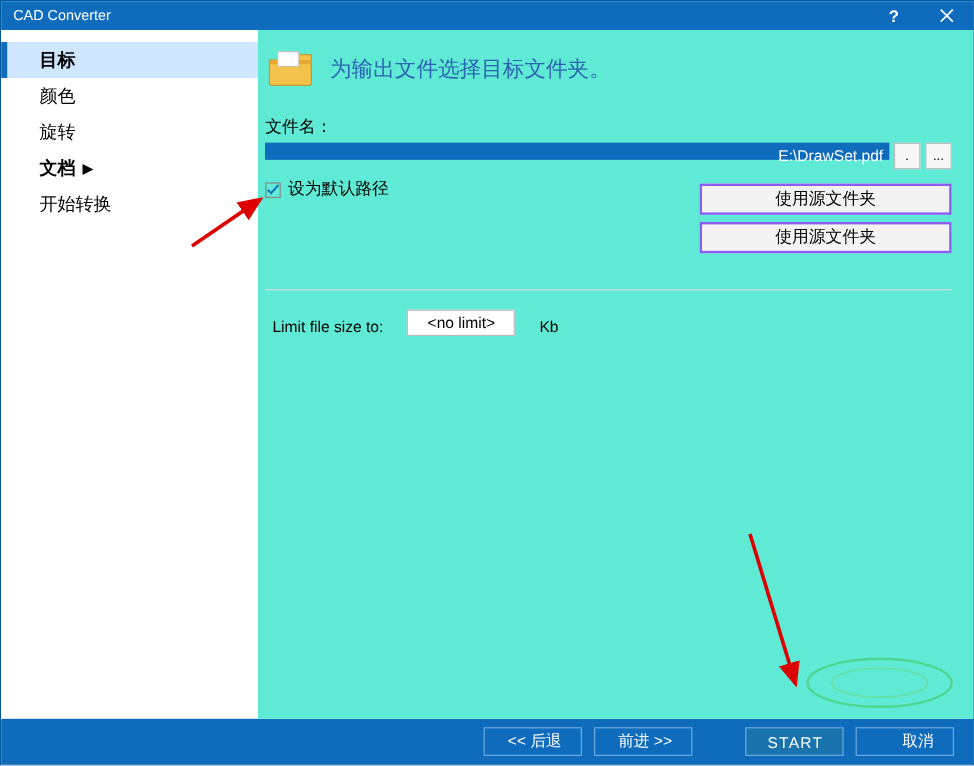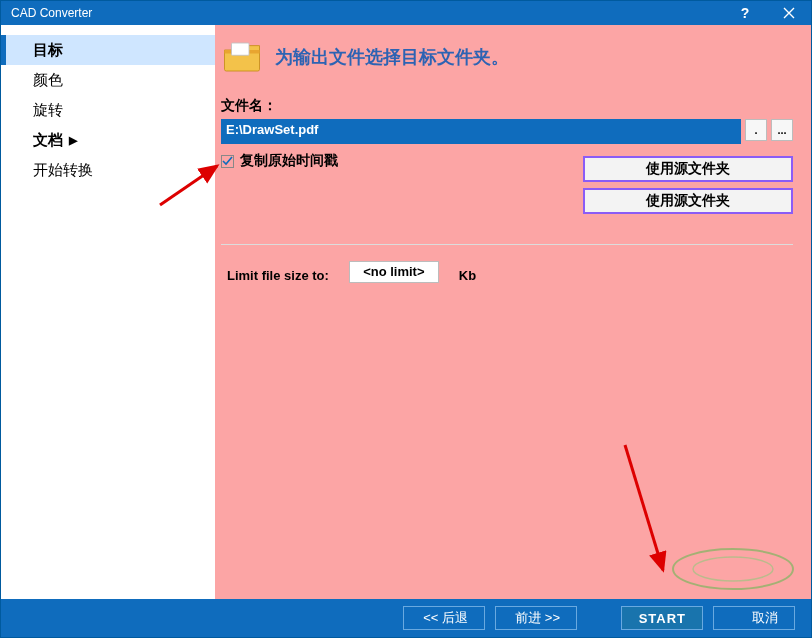--- a/index.html
+++ b/index.html
@@ -13,48 +13,48 @@
     .titlebar .tbtn.help { font-weight: bold; }
     .titlebar .tbtn.close svg { width: 12px; height: 12px; }
 
     
     .body { flex: 1; display: flex; background: #fff; }
     .sidebar { width: 214px; background: #fff; padding-top: 10px; }
     .sidebar .item { height: 30px; display: flex; align-items: center; padding-left: 32px; font-size: 15px; color: #000; }
     .sidebar .item.selected { background: #cfe6ff; border-left: 5px solid #0f6cbd; font-weight: bold; padding-left: 27px; }
     .sidebar .item .chev { margin-left: 6px; font-size: 11px; }
 
-    .content { flex: 1; background: #fca5a5; padding: 14px 18px 0 6px; position: relative; font-weight: bold; }
+    .content { flex: 1; background: #5eead4; padding: 14px 18px 0 6px; position: relative; }
     .heading { display: flex; align-items: center; gap: 12px; margin-bottom: 22px; }
     .folder-icon { width: 42px; height: 36px; }
     .heading-text { font-size: 18px; color: #2d63b3; font-family: "SimSun", serif; }
 
     .label-filename { font-size: 14px; margin-bottom: 4px; display: block; }
     .path-row { display: flex; gap: 0; align-items: stretch; margin-bottom: 8px; }
-    .path-input { flex: 1; height: 25px; background: #0f6cbd; color: #fff; border: 1px solid #0f6cbd; padding: 0 4px; font-size: 13px; line-height: 20px; }
+    .path-input { flex: 1; height: 14px; background: #0f6cbd; color: #fff; border: 1px solid #0f6cbd; padding: 0 4px; font-size: 13px; line-height: 20px; text-align: right; }
     .sq-btn { width: 22px; height: 22px; border: 1px solid #bcbcbc; background: #f7f7f7; margin-left: 4px; font-size: 11px; display: flex; align-items: center; justify-content: center; cursor: default; }
 
     .chk-row { display: flex; align-items: center; gap: 6px; margin-bottom: 24px; margin-top: 6px; }
     .chk { width: 13px; height: 13px; border: 1px solid #888; display: inline-flex; align-items: center; justify-content: center; }
     .chk svg { width: 11px; height: 11px; }
     .chk-label { font-size: 14px; }
 
     .btn-stack { display: flex; flex-direction: column; gap: 6px; align-items: flex-end; margin-top: -38px; margin-bottom: 30px; }
     .wide-btn { width: 210px; height: 26px; border: 2px solid #8b5cf6; background: #f3f3f3; font-size: 14px; display: flex; align-items: center; justify-content: center; cursor: default; }
 
     .hr { border-top: 1px solid #dcdcdc; margin: 14px 0 16px 0; }
 
     .limit-row { display: flex; align-items: flex-end; gap: 20px; font-size: 13px; margin-left: 6px; }
     .limit-field { width: 90px; height: 22px; border: 1px solid #bcbcbc; text-align: center; font-size: 13px; line-height: 20px; background: #fff; }
     .kb-label { font-size: 13px; }
 
     
     .bottombar { height: 38px; background: #0f6cbd; display: flex; align-items: center; justify-content: flex-end; gap: 10px; padding-right: 16px; }
     .navbtn { height: 24px; border: 1px solid #69a9e0; background: transparent; color: #fff; padding: 0 16px; font-size: 13px; display: flex; align-items: center; justify-content: flex-end; min-width: 82px; cursor: default; }
-    .navbtn.start { font-weight: 700; letter-spacing: 1px; }
+    .navbtn.start { font-weight: 400; letter-spacing: 1px; }
     .navbtn.start { background: rgba(90,170,90,0.15); }
 
     
     .arrow { position: absolute; pointer-events: none; }
     .arrow svg { display: block; }
 
     
     .watermark { position: absolute; right: 8px; bottom: 4px; width: 140px; height: 52px; opacity: 0.45; pointer-events: none; }
   </style>
 </head>
@@ -115,21 +115,21 @@
           <span>...</span>
         </div>
       </div>
 
       <div class="chk-row">
         <span class="chk">
           <svg viewBox="0 0 11 11">
               <path d="M1 5 L4 8 L10 1" stroke="#0f6cbd" stroke-width="1.6" fill="none"></path>
             </svg>
         </span>
-        <span class="chk-label">复制原始时间戳</span>
+        <span class="chk-label">设为默认路径</span>
       </div>
 
       <div class="btn-stack">
         <div class="wide-btn">
           <span>使用源文件夹</span>
         </div>
         <div class="wide-btn">
           <span>使用源文件夹</span>
         </div>
       </div>

